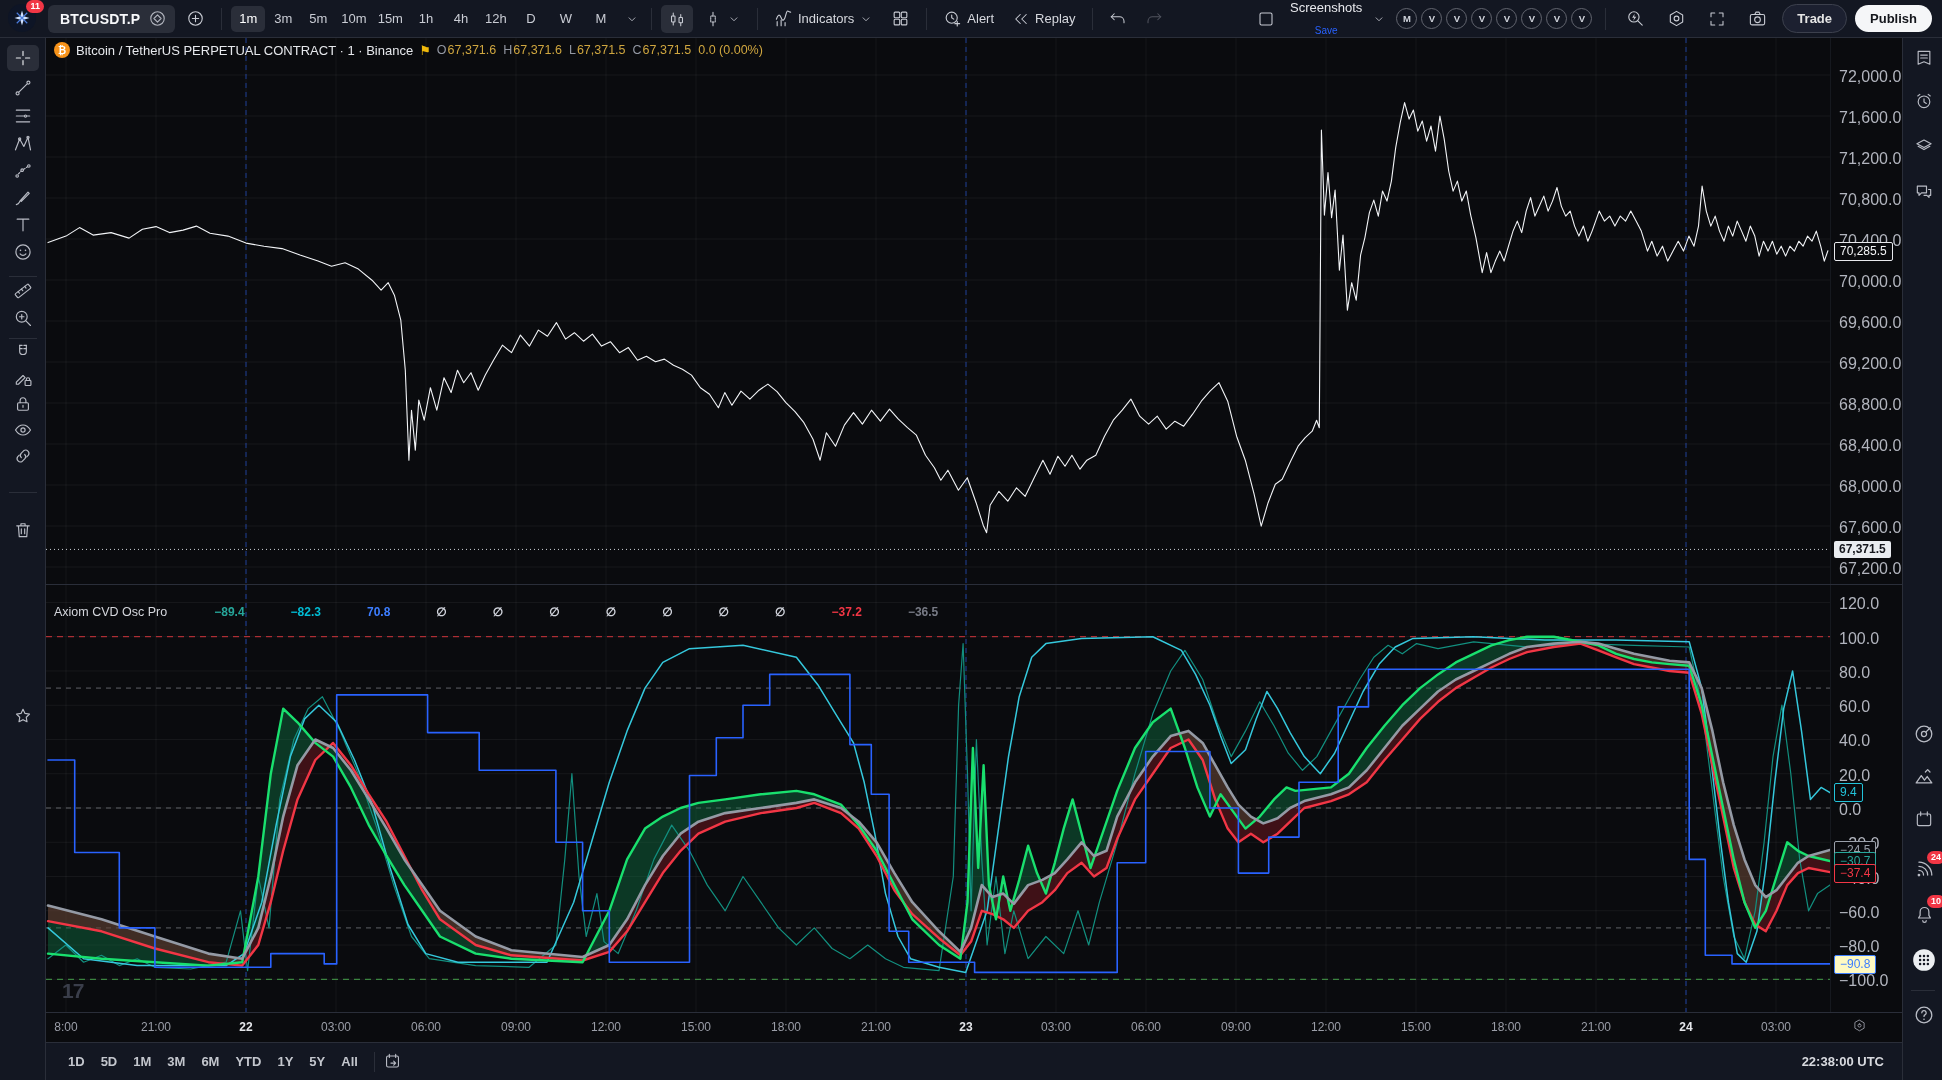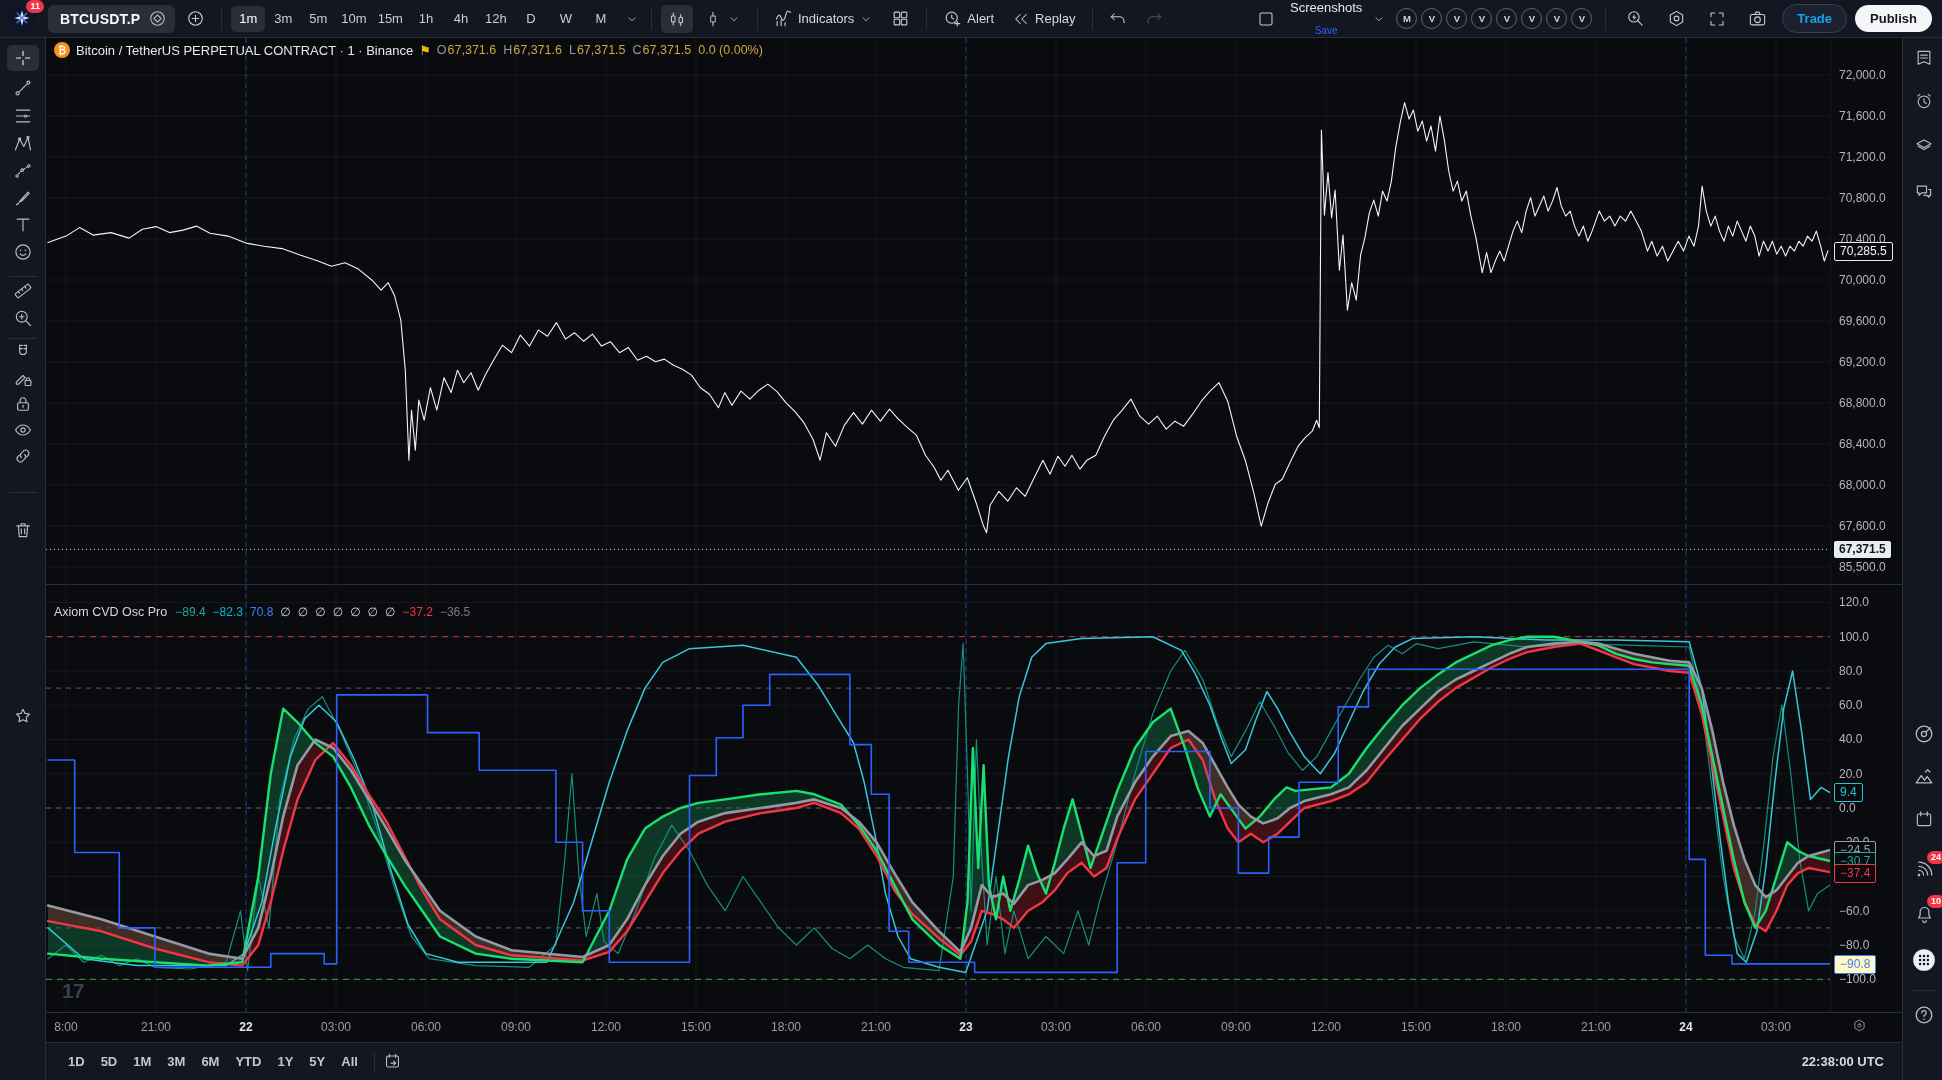--- a/index.html
+++ b/index.html
@@ -23,21 +23,21 @@
               border-radius:8px;padding:1px 4px;line-height:11px;}
   #symbol-pill{display:flex;align-items:center;gap:8px;background:#2a2e39;border-radius:6px;height:28px;padding:0 8px 0 12px;cursor:pointer;}
   #symbol-pill .sym{color:#f8f9fb;font-weight:700;font-size:14px;letter-spacing:.2px;}
   .iv-btn{min-width:24px;text-align:center;padding:0 5px;height:26px;line-height:26px;border-radius:5px;color:#c9ccd4;font-size:13px;cursor:pointer;}
   .iv-btn.active{background:#2a2e39;color:#fff;}
   #screenshots-stack{display:flex;flex-direction:column;align-items:center;line-height:13px;cursor:pointer;gap:10px;}
   #screenshots-stack .s1{color:#e8e9ed;font-size:13px;}
   #screenshots-stack .s2{color:#2962ff;font-size:10px;}
   .avatar{width:19px;height:19px;border-radius:50%;border:1.4px solid #62656f;color:#d1d4dc;font-size:9.5px;font-weight:700;
           display:flex;align-items:center;justify-content:center;cursor:pointer;background:#131722;}
-  #trade-btn{height:27px;padding:0 14px;border-radius:15px;background:#1c2030;border:1px solid #3c404d;color:#0ea5e9;
+  #trade-btn{height:27px;padding:0 14px;border-radius:15px;background:#1c2030;border:1px solid #3c404d;color:#e5e5e5;
              font-size:13px;font-weight:600;display:flex;align-items:center;cursor:pointer;}
   #publish-btn{height:27px;padding:0 15px;border-radius:15px;background:#f5f6f8;color:#14161c;font-size:13px;font-weight:600;
              display:flex;align-items:center;cursor:pointer;}
 
   
   #left-toolbar{position:absolute;left:0;top:38px;width:46px;height:1042px;background:#131722;border-right:1px solid #2a2e39;z-index:25;box-sizing:border-box;}
   .lt-tool{position:absolute;left:7px;width:32px;height:26px;border-radius:5px;color:#b9bcc5;display:flex;align-items:center;justify-content:center;cursor:pointer;}
   .lt-tool.active{background:#2a2e39;color:#e8e9ed;}
   .lt-div{position:absolute;left:9px;width:28px;height:1px;background:#2a2e39;}
 
@@ -46,37 +46,37 @@
   .rs-item{position:absolute;left:8px;width:26px;height:26px;color:#b9bcc5;display:flex;align-items:center;justify-content:center;cursor:pointer;}
   .rs-badge{position:absolute;top:-6px;right:-8px;background:#f23645;color:#fff;font-size:9px;font-weight:700;border-radius:8px;padding:1px 4px;line-height:11px;}
   .rs-div{position:absolute;left:8px;width:24px;height:1px;background:#2a2e39;}
 
   
   #chart-region{position:absolute;left:46px;top:38px;width:1856px;height:1042px;background:#0a0b0e;}
   #price-svg,#osc-svg{position:absolute;left:0;display:block;cursor:crosshair;}
   #price-svg{top:0;} #osc-svg{top:547px;}
   #pane-divider{position:absolute;left:0;top:546px;width:1856px;height:1px;background:#2a2e39;z-index:6;}
   #axis-col{position:absolute;left:1784px;top:0;width:72px;height:974px;border-left:1px solid #16191f;background:#0a0b0e;z-index:5;}
-  .ax-tick{position:absolute;left:8px;font-size:12px;color:#b2b5be;white-space:nowrap;}
+  .ax-tick{position:absolute;left:8px;font-size:16px;color:#b2b5be;white-space:nowrap;}
   .ax-box{position:absolute;left:3px;height:17px;line-height:17px;padding:0 5px;font-size:12px;border-radius:2px;white-space:nowrap;z-index:7;}
   #time-axis{position:absolute;left:0;top:974px;width:1856px;height:30px;border-top:1px solid #2a2e39;background:#0a0b0e;z-index:6;}
   .t-tick{position:absolute;top:7px;width:44px;margin-left:-22px;text-align:center;font-size:12px;color:#9b9ea8;}
   .t-tick.major{color:#e4e6ea;font-weight:600;}
 
   
   #main-legend{position:absolute;left:8px;top:3px;display:flex;align-items:center;gap:6px;z-index:10;height:18px;}
   #main-legend .ttl{color:#e6e8ec;font-size:13px;white-space:nowrap;}
   #btc-badge{width:16px;height:16px;border-radius:50%;background:#f7931a;color:#fff;font-size:10px;font-weight:700;
              display:flex;align-items:center;justify-content:center;}
   #flag-ic{color:#f0b90b;font-size:13px;line-height:13px;}
   #ohlc{display:flex;gap:7px;font-size:12.5px;white-space:nowrap;}
   #ohlc .k{color:#9398a3;margin-right:1px;} #ohlc .v{color:#cfa63f;}
   #osc-legend{position:absolute;left:8px;top:566px;display:flex;align-items:center;gap:8px;z-index:10;height:16px;}
   #osc-legend .ttl{color:#d4d6dc;font-size:12.5px;white-space:nowrap;}
-  #osc-legend .val{font-size:12px;font-weight:400;}
+  #osc-legend .val{font-size:12px;font-weight:700;margin-left:39px;}
 
   
   #tv-watermark{position:absolute;left:16px;top:941px;color:#3a3e4a;font-weight:900;font-size:21px;letter-spacing:-1px;z-index:4;}
   #mini-gear{position:absolute;left:1806px;top:980px;color:#9b9ea8;z-index:8;}
 
   
   #bottombar{position:absolute;left:0;top:1004px;width:1856px;height:38px;border-top:1px solid #2a2e39;background:#131722;
              display:flex;align-items:center;z-index:8;box-sizing:border-box;}
   .rng-btn{padding:0 8px;height:24px;line-height:24px;color:#c3c6cd;font-size:13px;font-weight:600;border-radius:4px;cursor:pointer;}
   #bb-sep{width:1px;height:20px;background:#2a2e39;margin:0 8px;}
@@ -635,21 +635,21 @@
         <div class="ax-tick" style="top: 112px;">71,200.0</div>
         <div class="ax-tick" style="top: 153px;">70,800.0</div>
         <div class="ax-tick" style="top: 194px;">70,400.0</div>
         <div class="ax-tick" style="top: 235px;">70,000.0</div>
         <div class="ax-tick" style="top: 276px;">69,600.0</div>
         <div class="ax-tick" style="top: 317px;">69,200.0</div>
         <div class="ax-tick" style="top: 358px;">68,800.0</div>
         <div class="ax-tick" style="top: 399px;">68,400.0</div>
         <div class="ax-tick" style="top: 440px;">68,000.0</div>
         <div class="ax-tick" style="top: 481px;">67,600.0</div>
-        <div class="ax-tick" style="top: 522px;">85,500.0</div>
+        <div class="ax-tick" style="top: 522px;">67,200.0</div>
         <div class="ax-tick" style="top: 557.44px;">120.0</div>
         <div class="ax-tick" style="top: 591.7px;">100.0</div>
         <div class="ax-tick" style="top: 625.96px;">80.0</div>
         <div class="ax-tick" style="top: 660.22px;">60.0</div>
         <div class="ax-tick" style="top: 694.48px;">40.0</div>
         <div class="ax-tick" style="top: 728.74px;">20.0</div>
         <div class="ax-tick" style="top: 763px;">0.0</div>
         <div class="ax-tick" style="top: 797.26px;">−20.0</div>
         <div class="ax-tick" style="top: 831.52px;">−40.0</div>
         <div class="ax-tick" style="top: 865.78px;">−60.0</div>

